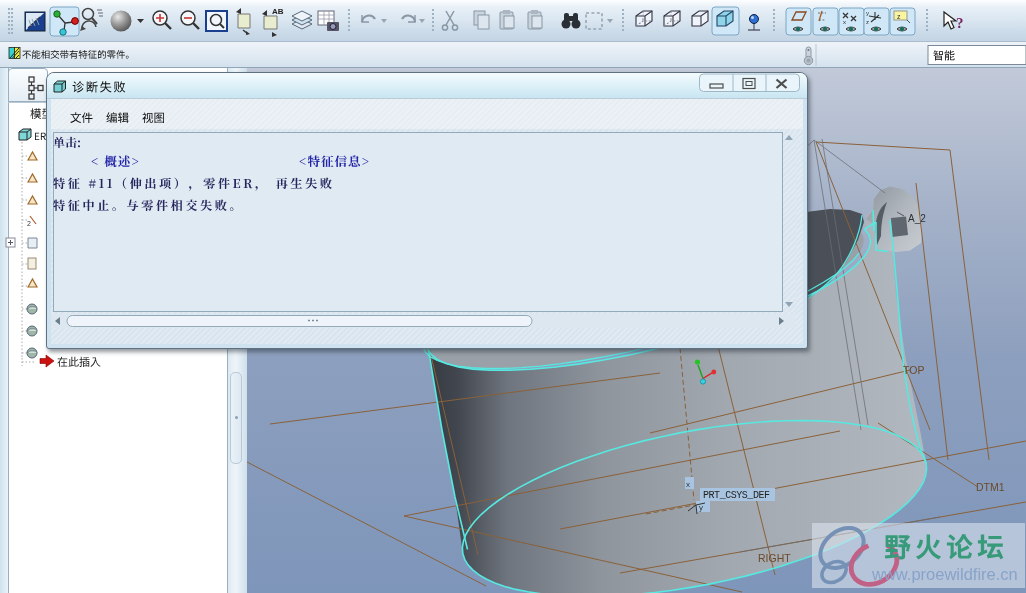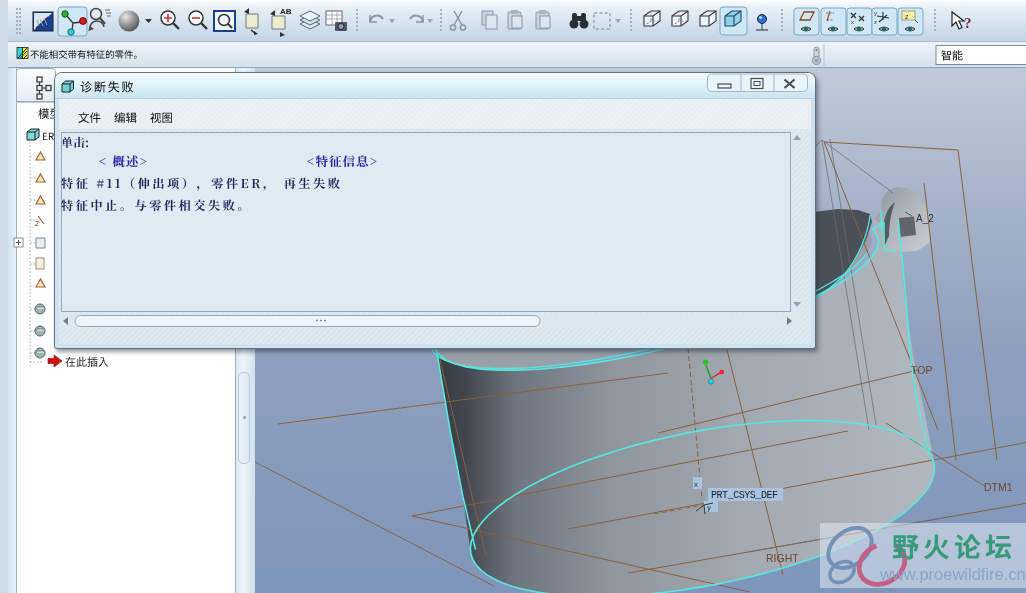--- a/index.html
+++ b/index.html
@@ -1,17 +1,17 @@
 <!DOCTYPE html>
 <html><head><meta charset="utf-8"><style>
 *{margin:0;padding:0;box-sizing:border-box}
 html,body{width:1026px;height:593px;overflow:hidden;font-family:"Liberation Sans",sans-serif;background:#cfdce8}
 .abs{position:absolute}
 </style></head><body>
-<div class="abs" style="left:8px;top:0;width:912px;height:593px">
+<div class="abs" style="left:0;top:0;width:912px;height:593px">
 <div class="abs" style="left:0;top:0;width:1026px;height:42px;background:linear-gradient(180deg,#fdfeff 0%,#e8f0f7 18%,#d7e4ef 55%,#cbdbe9 78%,#c3d4e4 100%);border-bottom:1px solid #a8bccd"></div>
     <svg class="abs" style="left:0;top:0" width="1026" height="42" viewBox="0 0 1026 42">
       <g fill="#9fb2c2">
         <rect x="8" y="8" width="2" height="2"></rect>
         <rect x="8" y="12" width="2" height="2"></rect>
         <rect x="8" y="16" width="2" height="2"></rect>
         <rect x="8" y="20" width="2" height="2"></rect>
         <rect x="8" y="24" width="2" height="2"></rect>
         <rect x="8" y="28" width="2" height="2"></rect>
         <rect x="8" y="32" width="2" height="2"></rect>

